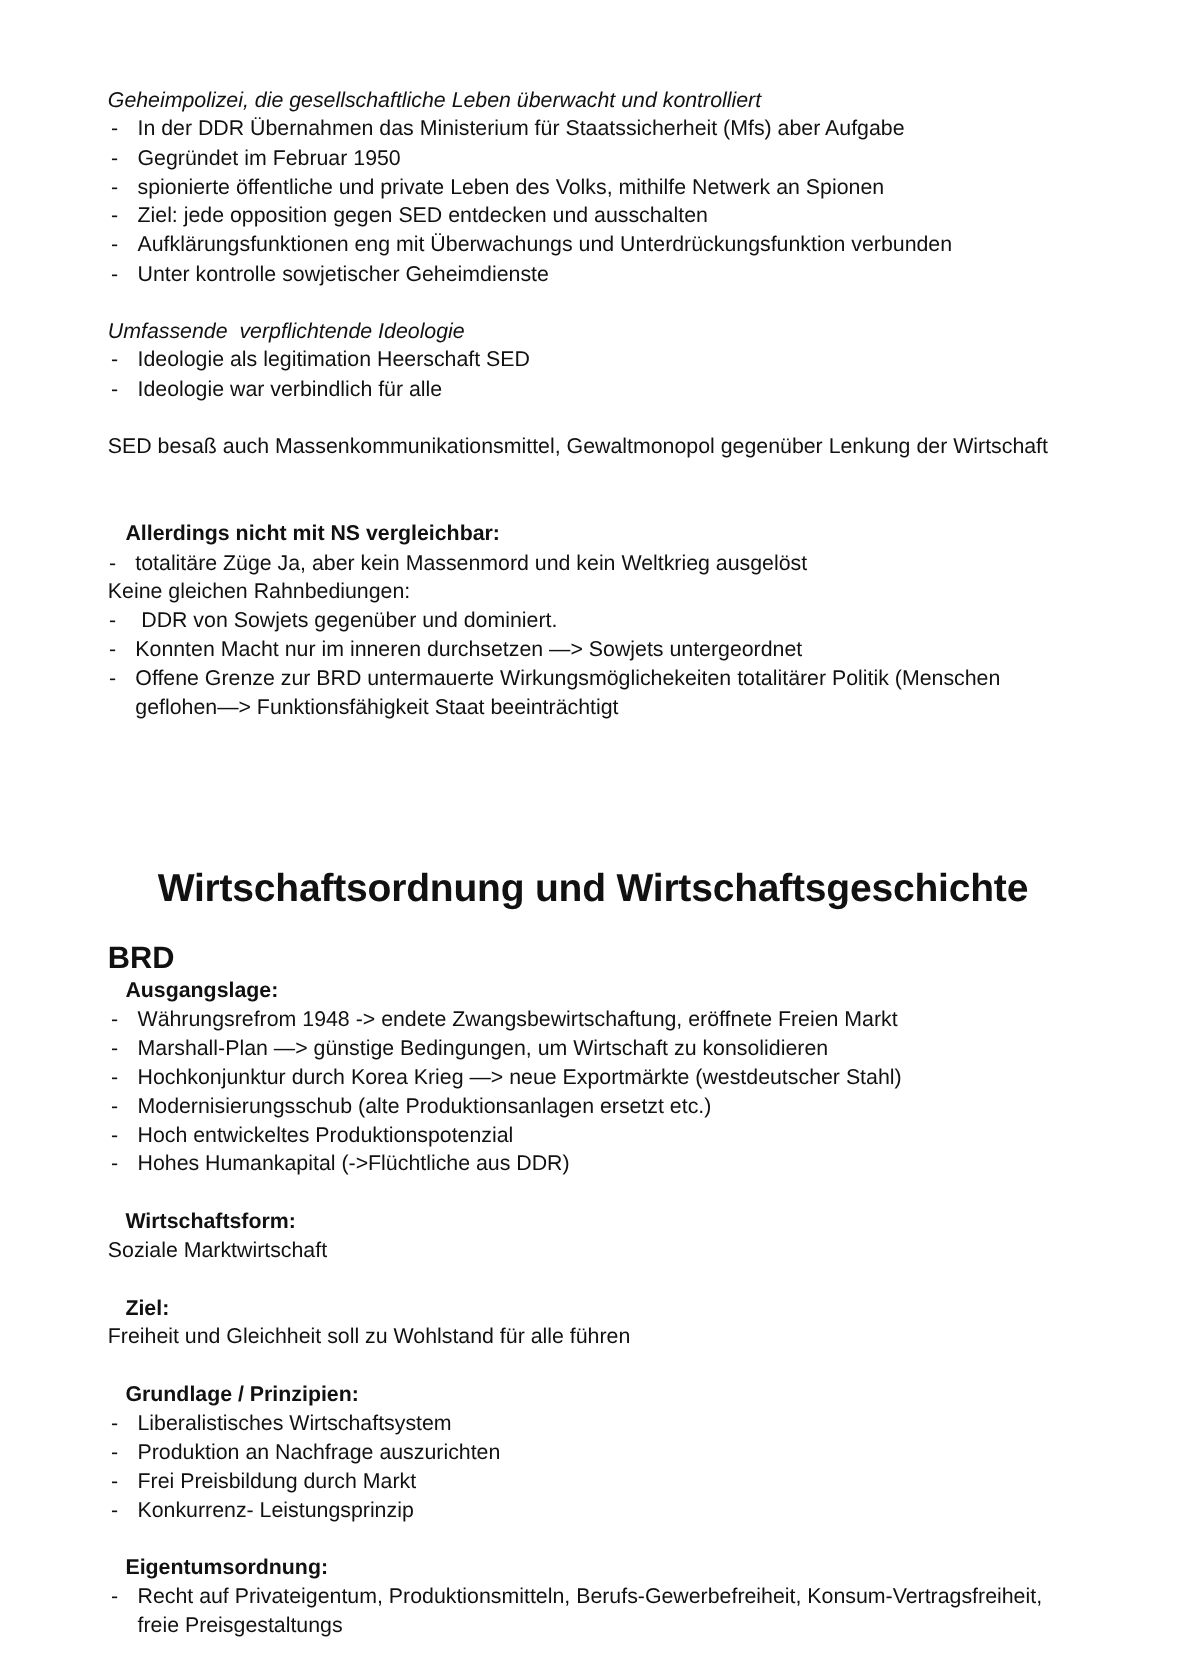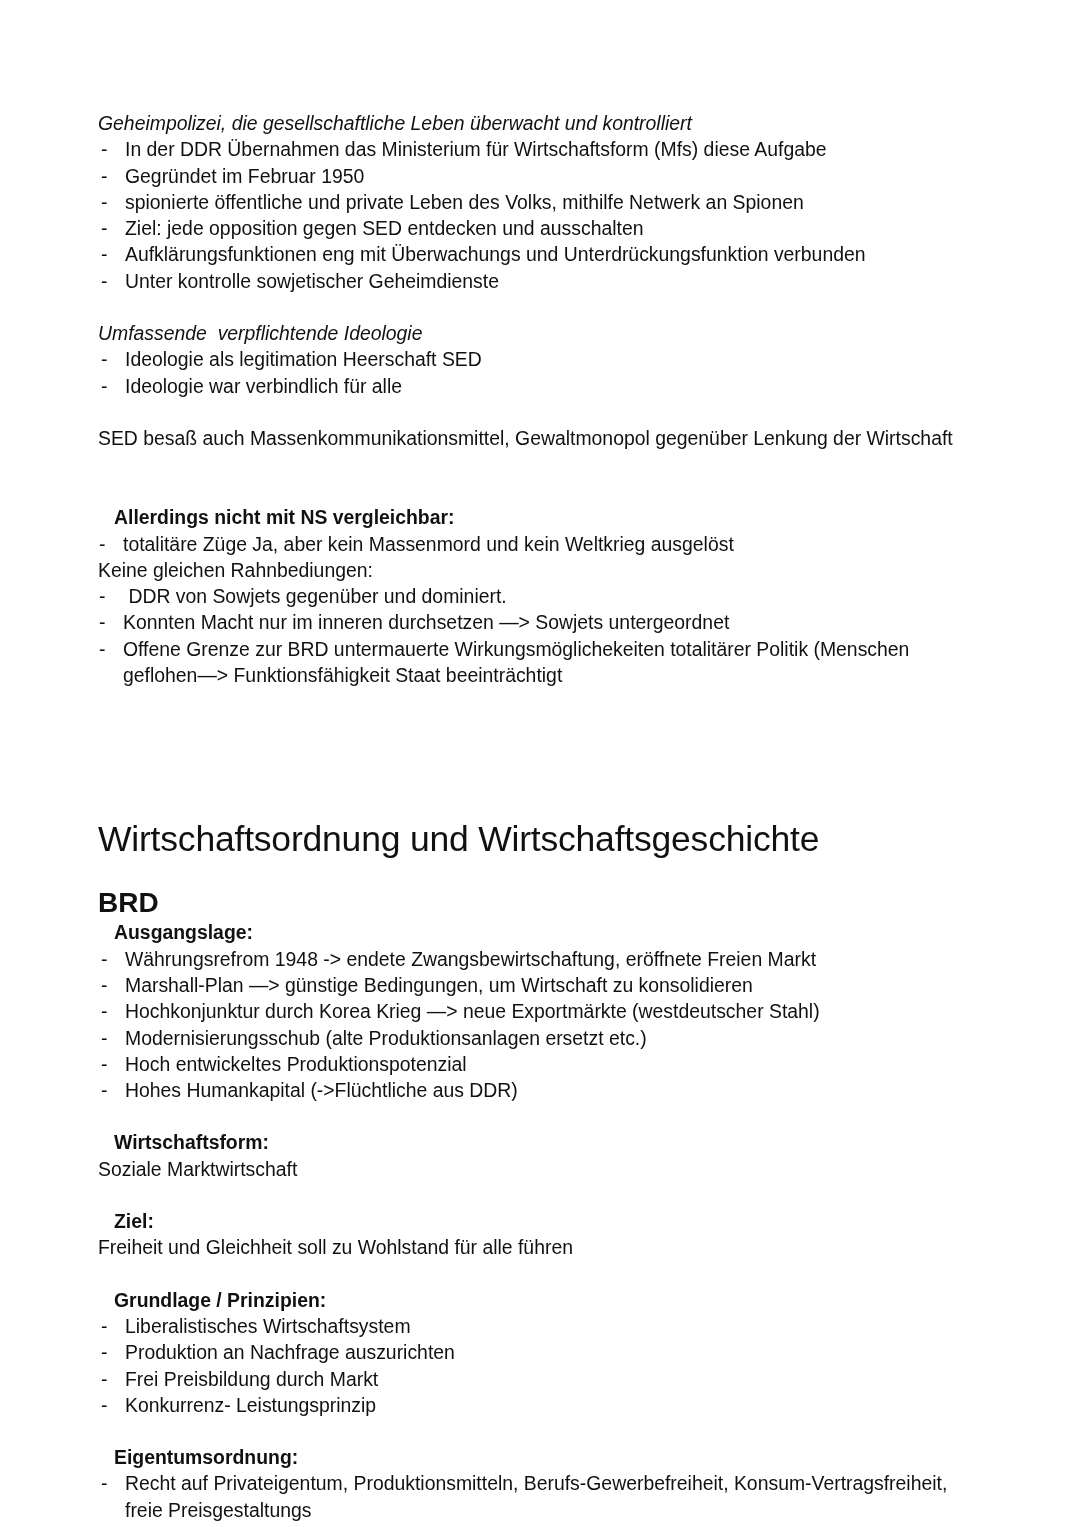--- a/index.html
+++ b/index.html
@@ -16,21 +16,21 @@
     color: #111111;
     -webkit-font-smoothing: antialiased;
   }
   .page {
     position: absolute;
     left: 0; top: 0;
     width: 1080px;
     height: 1527px;
     background: #ffffff;
     box-sizing: border-box;
-    padding: 110px 100px 0 98px;
+    padding: 78px 100px 0 98px;
   }
   .doc {
     font-size: 19.4px;
     line-height: 26.3px;
   }
 
   
   .block { margin: 0; padding: 0; }
 
   .lead-italic {
@@ -74,41 +74,42 @@
   
   ul.dash.tight > li { padding-left: 25px; }
   ul.dash.tight > li::before { left: 1px; }
   .gap-md { height: 26px; }
   .gap-lg { height: 53px; }
   .gap-xl { height: 104px; }
 
   h1.title {
     font-size: 35.5px;
     line-height: 42px;
-    font-weight: normal;
+    font-weight: bold;
     letter-spacing: -0.2px;
     margin: 0;
+    text-align: center;
   }
   h2.subtitle {
     font-size: 28px;
     line-height: 33px;
     font-weight: bold;
     margin: 0;
   }
 </style>
 </head>
 <body>
 
 <div class="page">
   <div class="doc">
 
     <div class="block">
       <div class="lead-italic">Geheimpolizei, die gesellschaftliche Leben überwacht und kontrolliert</div>
       <ul class="dash">
-        <li>In der DDR Übernahmen das Ministerium für Wirtschaftsform (Mfs) diese Aufgabe</li>
+        <li>In der DDR Übernahmen das Ministerium für Staatssicherheit (Mfs) aber Aufgabe</li>
         <li>Gegründet im Februar 1950</li>
         <li>spionierte öffentliche und private Leben des Volks, mithilfe Netwerk an Spionen</li>
         <li>Ziel: jede opposition gegen SED entdecken und ausschalten</li>
         <li>Aufklärungsfunktionen eng mit Überwachungs und Unterdrückungsfunktion verbunden</li>
         <li>Unter kontrolle sowjetischer Geheimdienste</li>
       </ul>
     </div>
 
     <div class="gap-md"></div>
 

